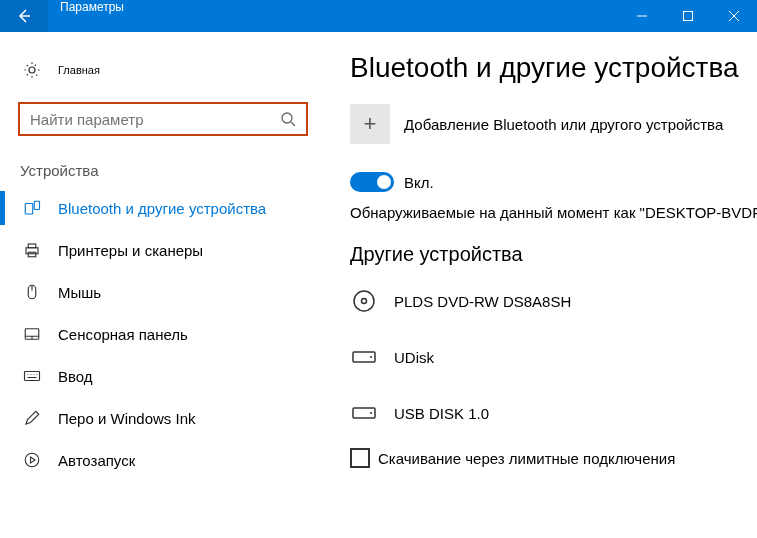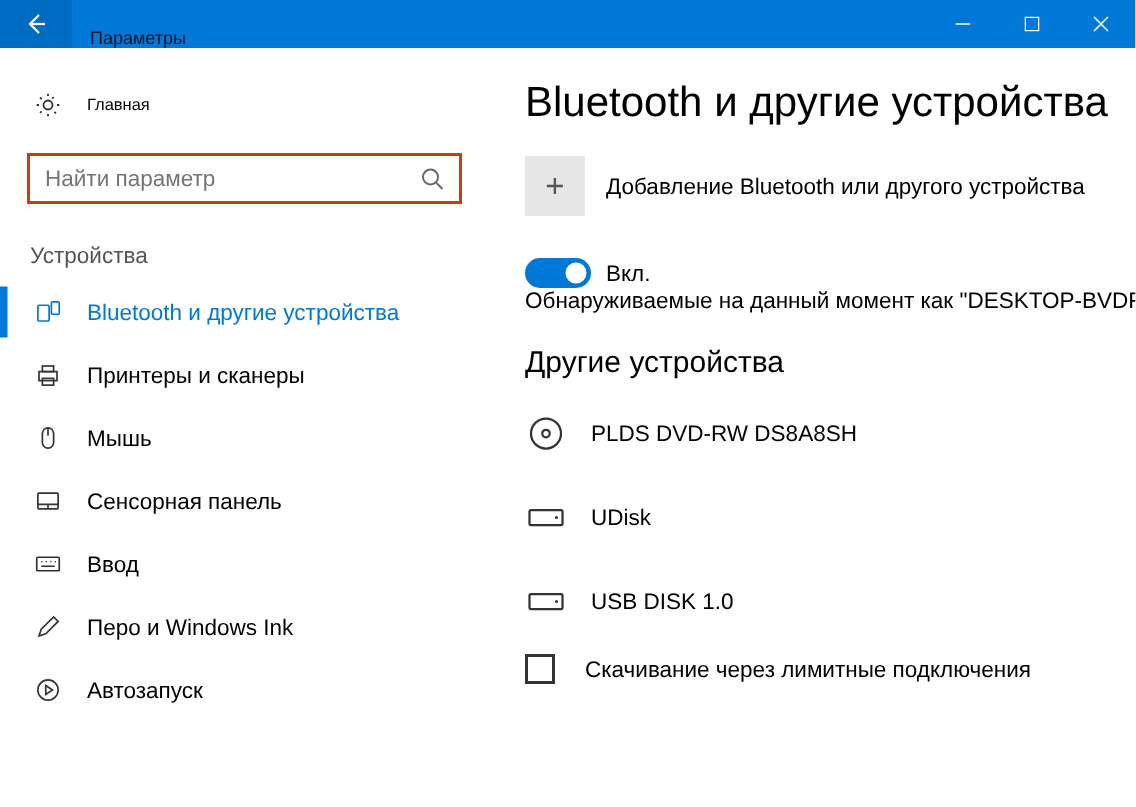--- a/index.html
+++ b/index.html
@@ -1,18 +1,18 @@
 <!DOCTYPE html>
 <html><head>
 <meta charset="utf-8">
 <style>
   * { box-sizing: border-box; margin: 0; padding: 0; }
   html, body { width: 757px; height: 538px; overflow: hidden; font-family: "Segoe UI", Tahoma, sans-serif; background: #fff; }
   
-  .titlebar { height: 32px; background: #0078d7; color: #0f172a; display: flex; align-items: flex-end; }
+  .titlebar { height: 32px; background: #0078d7; color: #ffffff; display: flex; align-items: flex-start; }
   .tb-back { width: 48px; height: 32px; display: flex; align-items: center; justify-content: center; background: #006cc1; }
   .tb-title { flex: 1; font-size: 12px; padding-left: 12px; }
   .tb-controls { display: flex; }
   .tb-btn { width: 46px; height: 32px; display: flex; align-items: center; justify-content: center; font-size: 11px; }
   
   .body { display: flex; height: calc(538px - 32px); }
   .sidebar { width: 320px; padding: 18px 2px 0 18px; }
   .home { display: flex; align-items: center; gap: 16px; height: 40px; margin-bottom: 12px; padding-left: 4px; }
   .home .lbl { font-size: 11px; }
   
@@ -27,33 +27,33 @@
   .nav-icon { width: 20px; display: flex; align-items: center; justify-content: center; color: inherit; }
   
   .main { flex: 1; padding: 20px 0 0 30px; overflow: hidden; }
   .page-title { font-size: 28px; font-weight: 400; margin-bottom: 20px; }
   
   .add-device { display: flex; align-items: center; gap: 14px; margin-bottom: 28px; }
   .add-tile { width: 40px; height: 40px; background: #e6e6e6; display: flex; align-items: center; justify-content: center; font-size: 22px; color: #555; }
   .add-label { font-size: 15px; }
   
   .section-label { font-size: 15px; margin-bottom: 6px; }
-  .toggle-row { display: flex; align-items: center; gap: 10px; }
+  .toggle-row { display: flex; align-items: center; gap: 10px; margin-bottom: 12px; }
   .toggle { width: 44px; height: 20px; border-radius: 10px; background: #0078d7; position: relative; }
   .toggle::after { content: ""; position: absolute; right: 3px; top: 3px; width: 14px; height: 14px; border-radius: 50%; background: #fff; }
   .toggle-state { font-size: 15px; }
   .discoverable { font-size: 15px; margin-bottom: 22px; white-space: nowrap; }
   
   .subhead { font-size: 20px; font-weight: 400; margin-bottom: 14px; }
   
   .dev { display: flex; align-items: center; gap: 16px; height: 42px; margin-bottom: 14px; }
   .dev-icon { width: 28px; display: flex; align-items: center; justify-content: center; }
   .dev-name { font-size: 15px; }
   
-  .check-row { display: flex; align-items: center; gap: 20px; margin-top: 6px; }
+  .check-row { display: flex; align-items: center; gap: 8px; margin-top: 6px; }
   .checkbox { width: 20px; height: 20px; border: 2px solid #333; }
   .check-label { font-size: 15px; }
   
   svg { display: block; }
 </style>
 </head>
 <body>
 
 <div class="titlebar">
   <div class="tb-back">

